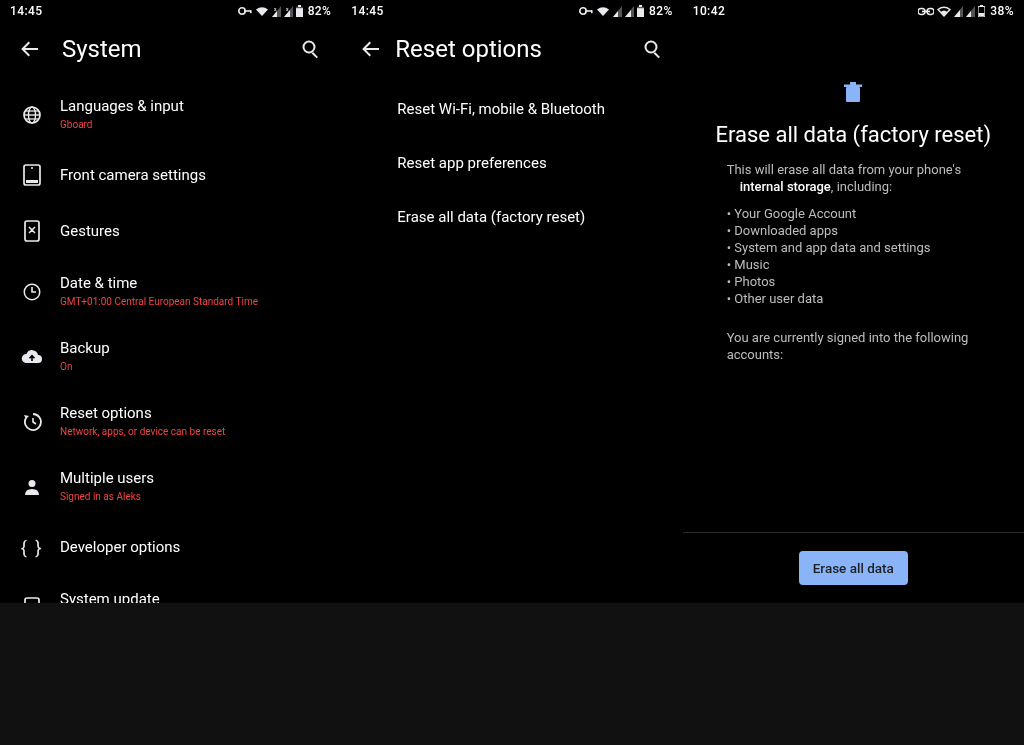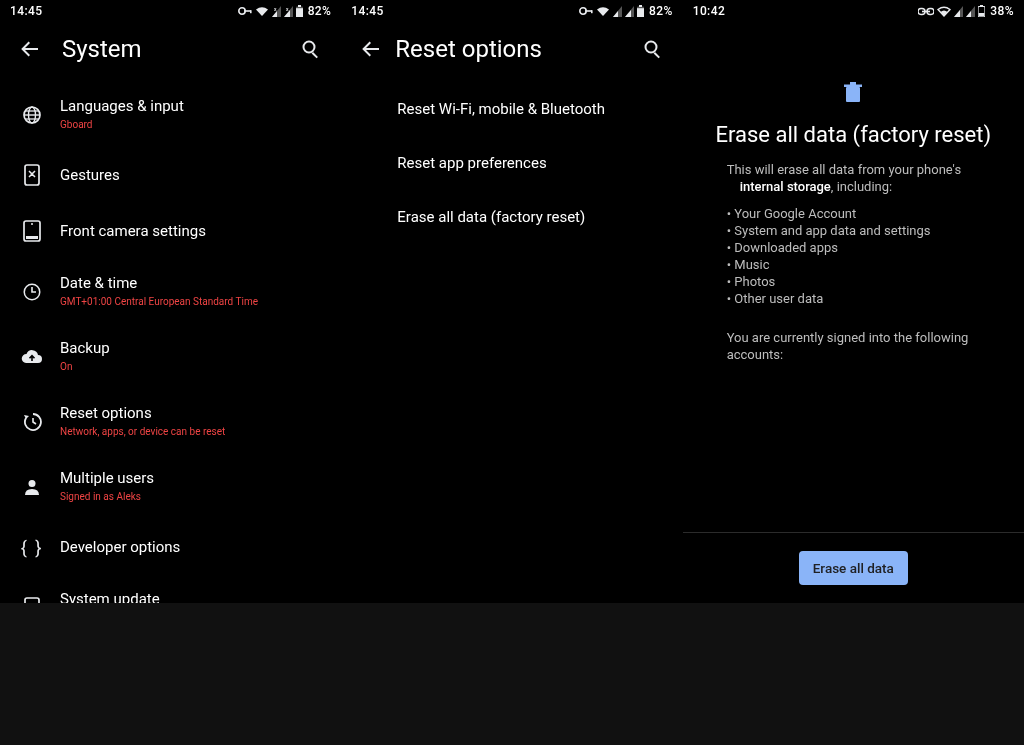--- a/index.html
+++ b/index.html
@@ -106,39 +106,39 @@
         </span>
       <span class="textcell">
           <div class="ttl">Languages &amp; input</div>
           <div class="sub">Gboard</div>
         </span>
     </div>
 
     <div class="row nosub">
       <span class="iconcell">
           <svg width="18" height="22">
-            <rect x="2" y="1" width="14" height="20" rx="2" fill="none" stroke="#e8eaed" stroke-width="1.7"></rect>
-            <path d="M6 7 L9 10 L6 13 M12 7 L9 10 L12 13" fill="none" stroke="#e8eaed" stroke-width="1.5"></path>
-          </svg>
-        </span>
-      <span class="textcell">
-          <div class="ttl">Gestures</div>
-        </span>
-    </div>
-
-    <div class="row nosub">
-      <span class="iconcell">
-          <svg width="18" height="22">
             <rect x="1" y="1" width="16" height="20" rx="2" fill="none" stroke="#e8eaed" stroke-width="1.7"></rect>
             <circle cx="9" cy="4" r="1" class="white"></circle>
             <rect x="3" y="16" width="12" height="3" class="white"></rect>
           </svg>
         </span>
       <span class="textcell">
           <div class="ttl">Front camera settings</div>
+        </span>
+    </div>
+
+    <div class="row nosub">
+      <span class="iconcell">
+          <svg width="18" height="22">
+            <rect x="2" y="1" width="14" height="20" rx="2" fill="none" stroke="#e8eaed" stroke-width="1.7"></rect>
+            <path d="M6 7 L9 10 L6 13 M12 7 L9 10 L12 13" fill="none" stroke="#e8eaed" stroke-width="1.5"></path>
+          </svg>
+        </span>
+      <span class="textcell">
+          <div class="ttl">Gestures</div>
         </span>
     </div>
 
     <div class="row">
       <span class="iconcell">
           <svg width="20" height="20">
             <circle cx="10" cy="10" r="8.5" class="white"></circle>
             <circle cx="10" cy="10" r="7" fill="#000"></circle>
             <path d="M10 5 V10 H14" fill="none" stroke="#e8eaed" stroke-width="1.6"></path>
           </svg>
@@ -306,22 +306,22 @@
     </svg>
     <div class="erase-title">Erase all data (factory reset)</div>
   </div>
 
   <div class="erase-body">
     <p>
       <span>This will erase all data from your phone's </span><span class="strong">internal storage</span><span>, including:</span>
     </p>
     <ul>
       <li>Your Google Account</li>
+      <li>Downloaded apps</li>
       <li>System and app data and settings</li>
-      <li>Downloaded apps</li>
       <li>Music</li>
       <li>Photos</li>
       <li>Other user data</li>
     </ul>
     <p class="accounts">You are currently signed into the following accounts:</p>
   </div>
 
   <div class="erase-btn-bar">
     <button class="erase-btn">Erase all data</button>
   </div>

